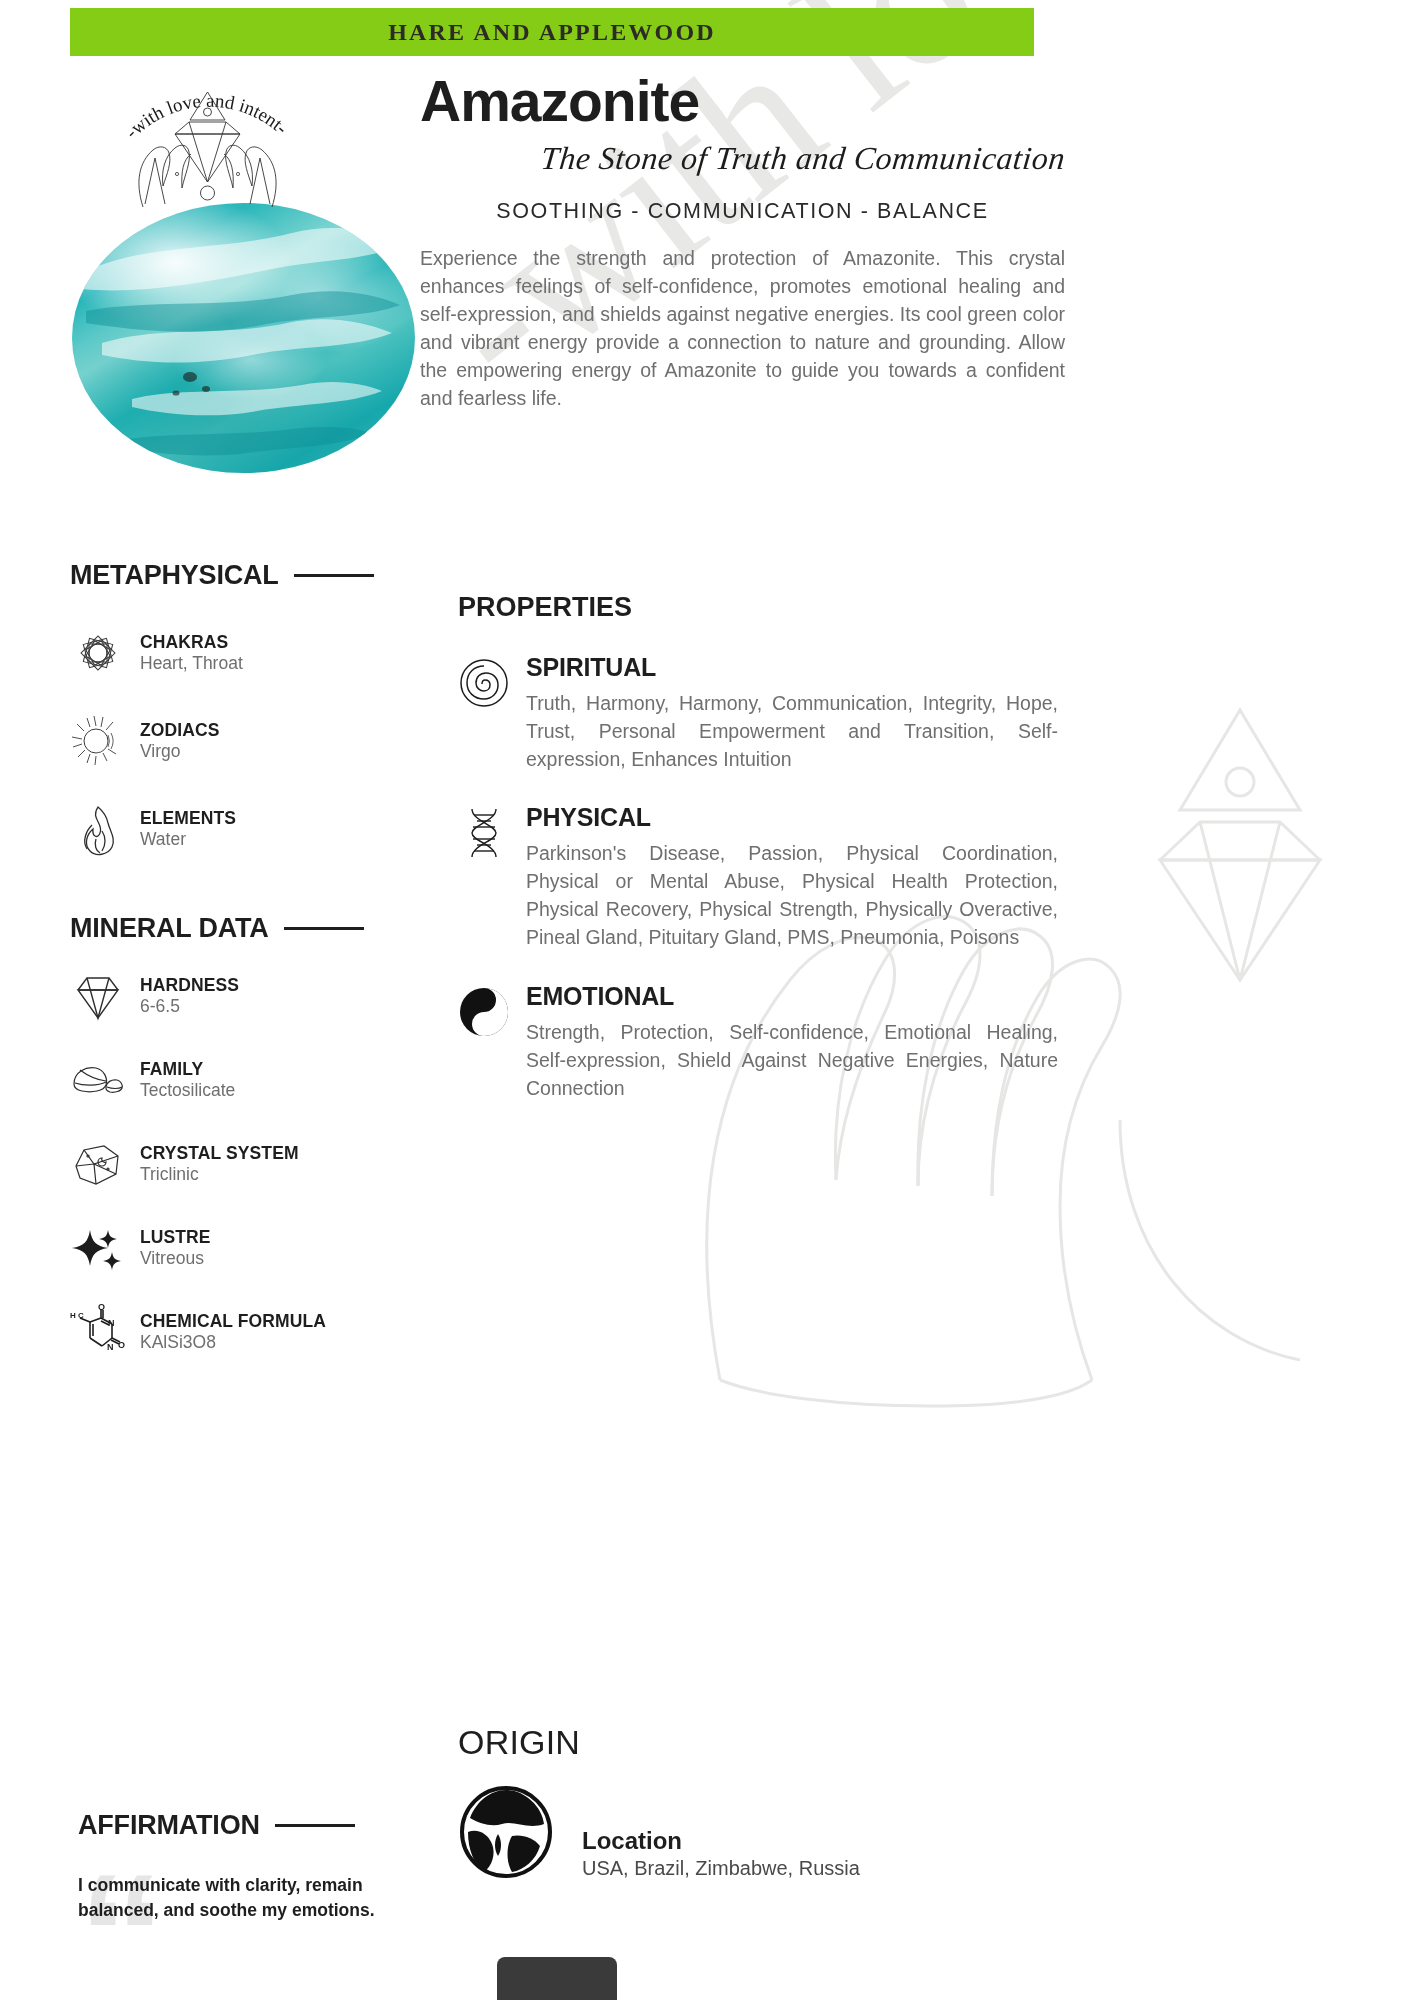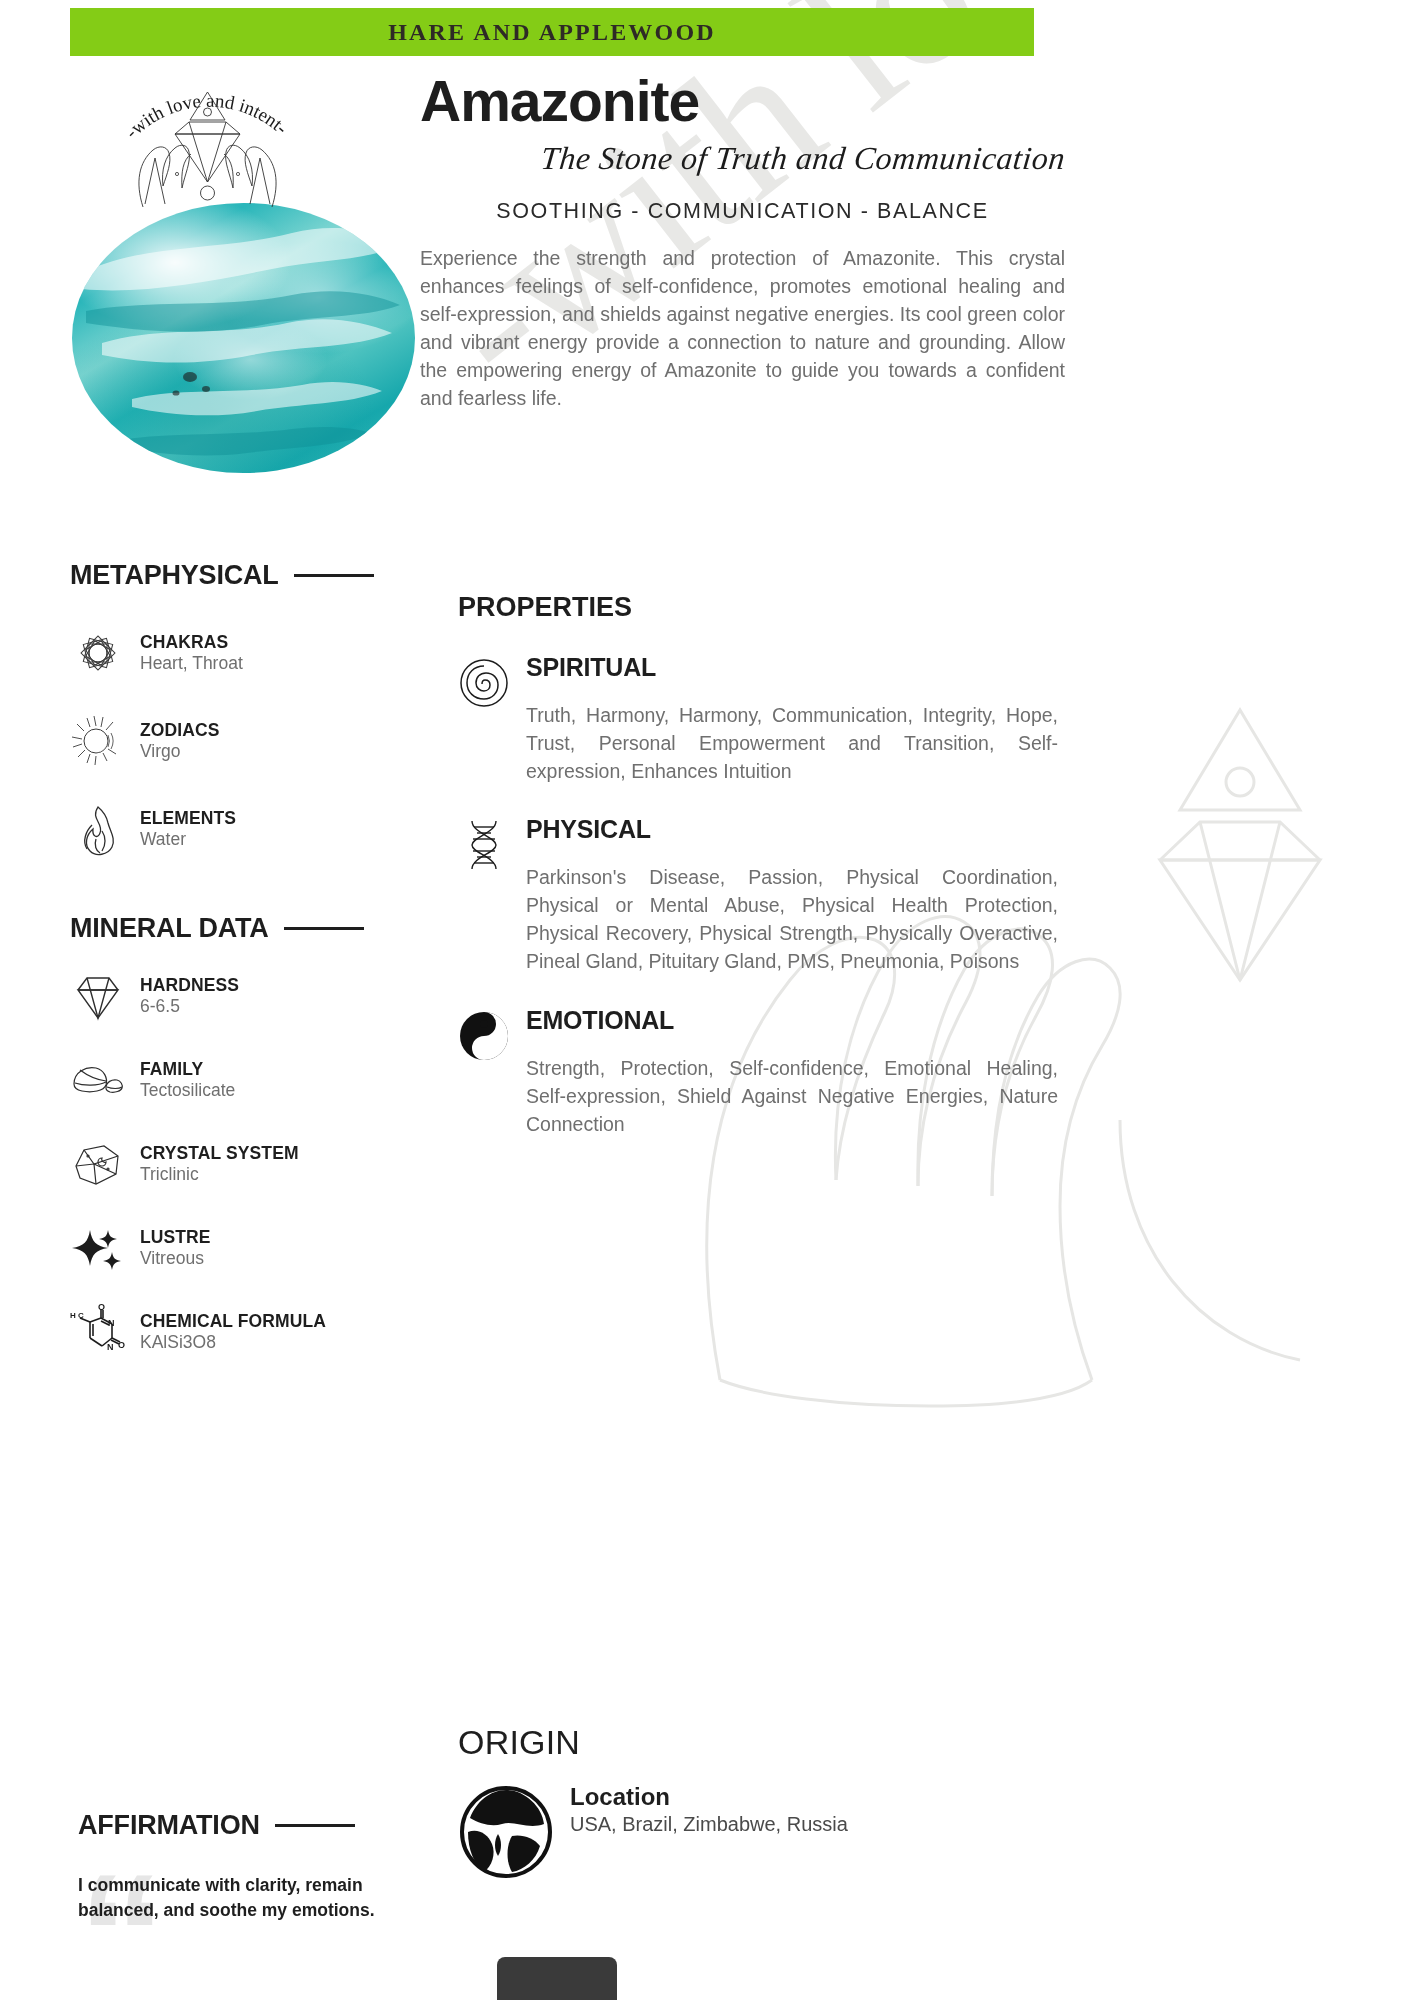--- a/index.html
+++ b/index.html
@@ -242,21 +242,21 @@
   }
   .prop-body { flex: 1; }
   .prop-title {
     font-size: 25px;
     font-weight: 700;
     color: #1e1e1e;
     letter-spacing: -0.2px;
     line-height: 1;
   }
   .prop-text {
-    margin-top: 21px;
+    margin-top: 9px;
     font-size: 19.5px;
     line-height: 1.44;
     color: #6f6f6f;
     text-align: justify;
     text-align-last: left;
   }
 
   
   .origin {
     position: absolute;
@@ -266,22 +266,22 @@
   }
   .origin-title {
     font-size: 34px;
     font-weight: 400;
     color: #1e1e1e;
     letter-spacing: 0.2px;
   }
   .origin-row {
     margin-top: 22px;
     display: flex;
-    align-items: flex-start;
-    gap: 16px;
+    align-items: flex-end;
+    gap: 28px;
   }
   .origin-icon { width: 96px; height: 96px; flex: 0 0 96px; }
   .origin-label {
     font-size: 24px;
     font-weight: 700;
     color: #1e1e1e;
     line-height: 1.1;
   }
   .origin-value {
     font-size: 20px;

